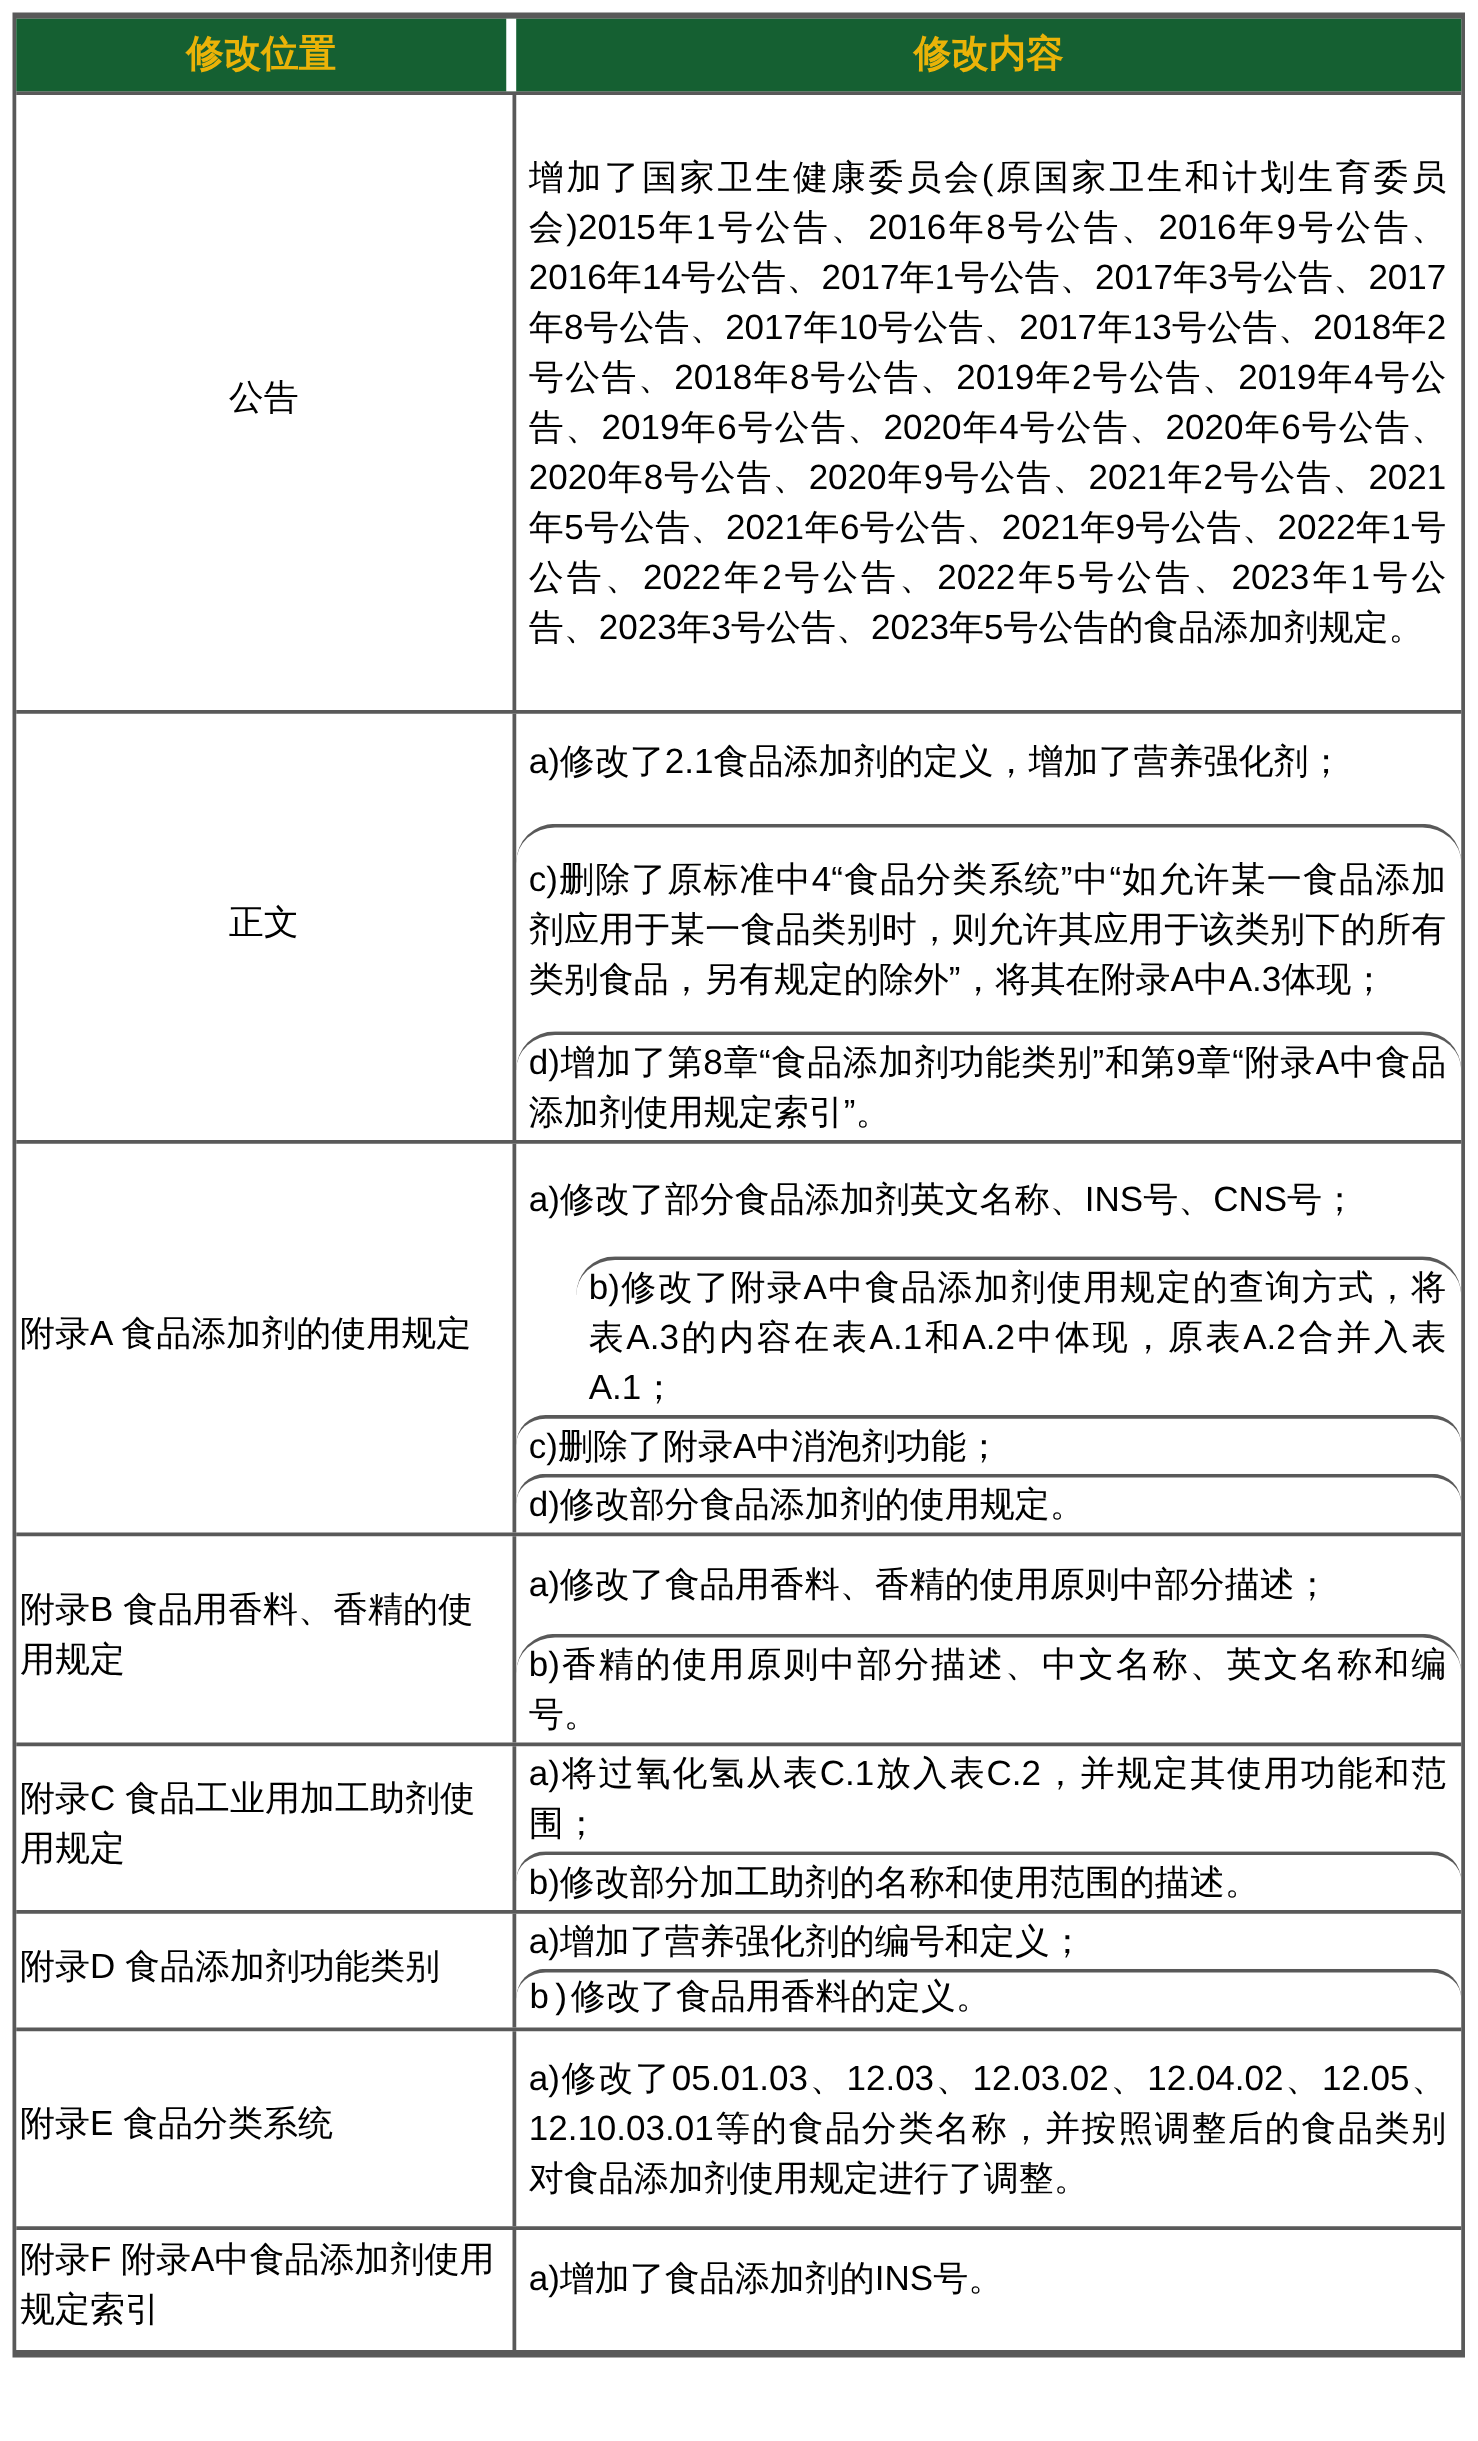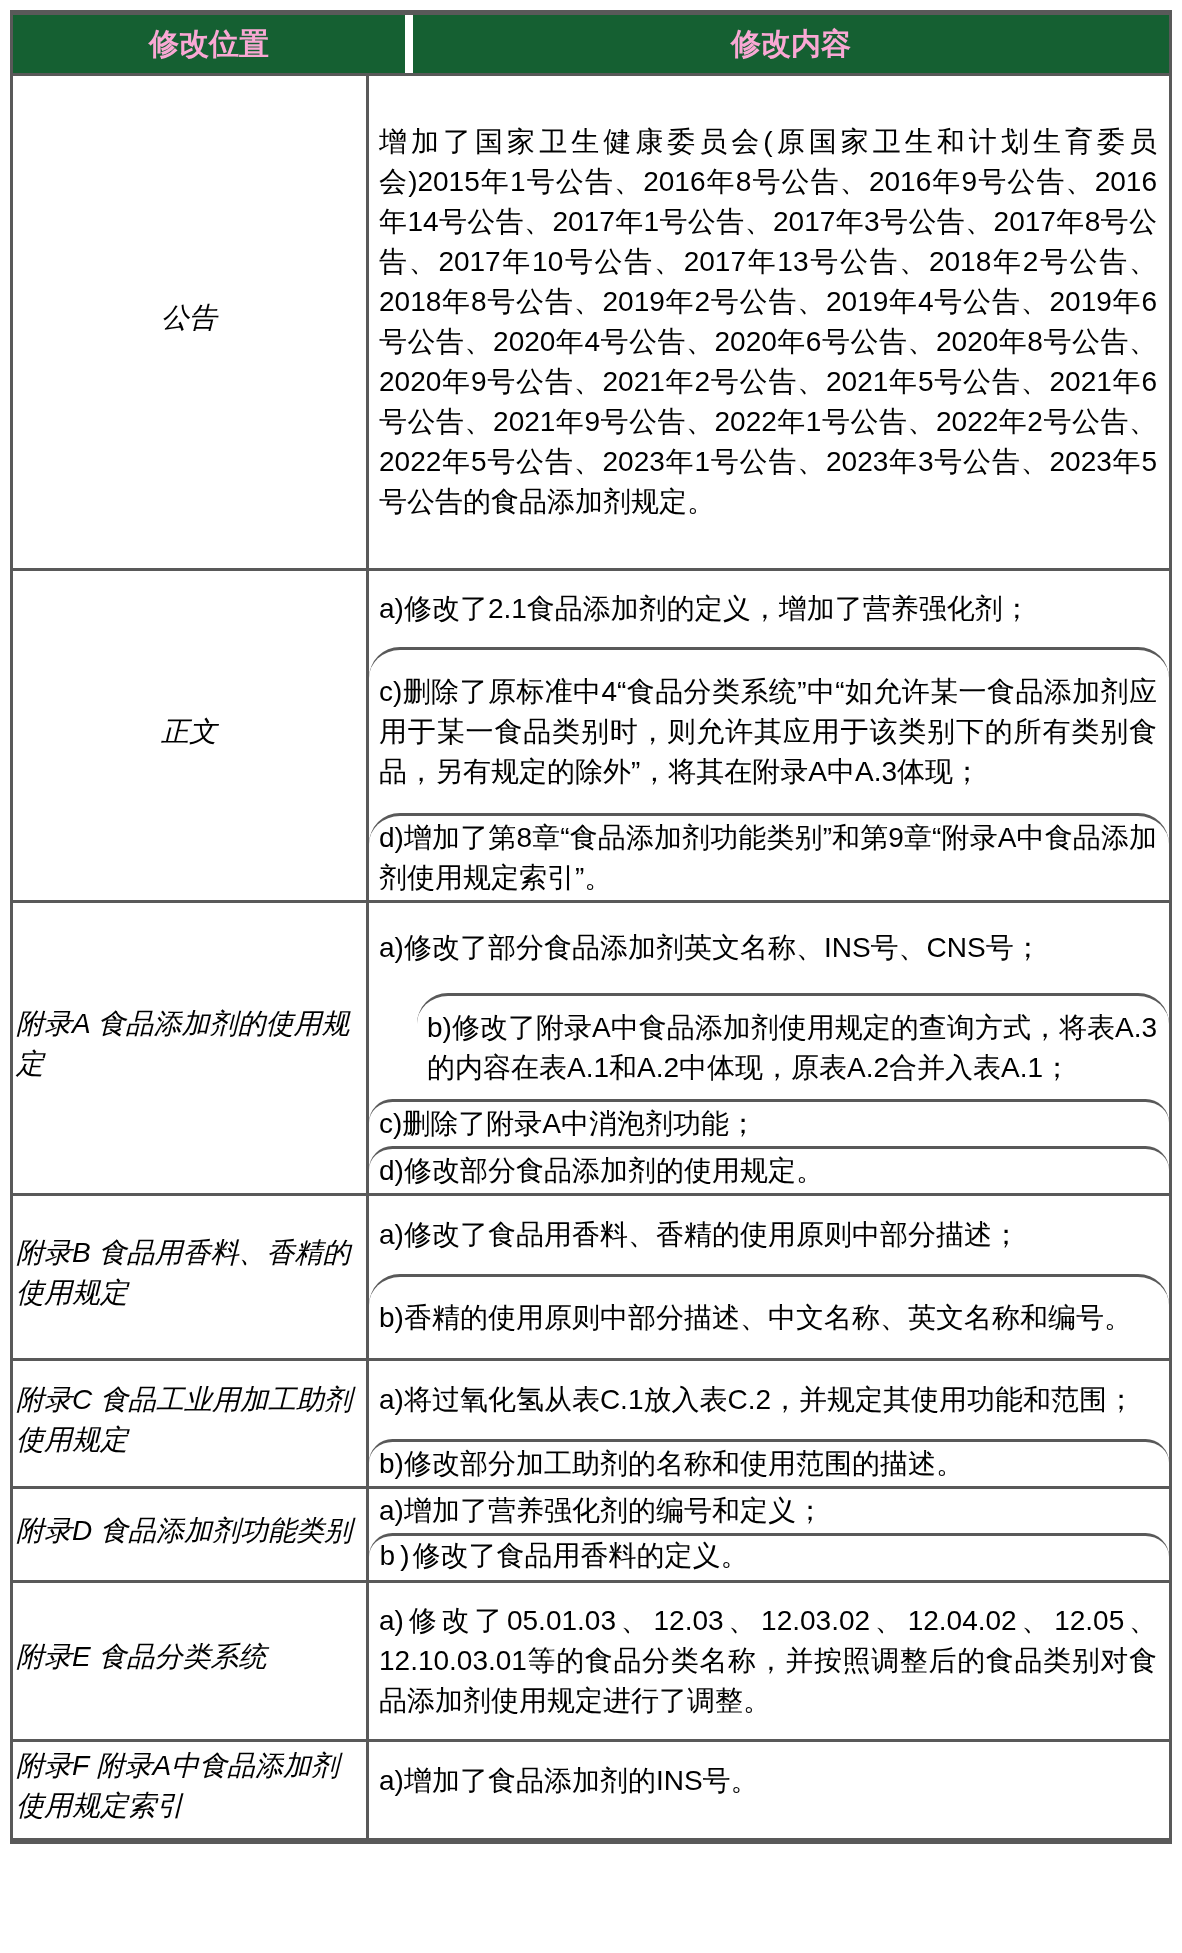--- a/index.html
+++ b/index.html
@@ -30,47 +30,46 @@
   }
   .row {
     display: flex;
     border-top: 3px solid #595959;
   }
   .row:first-child { border-top: none; }
 
   
   .hcell {
     background: #156032;
-    color: #f9a8d4;
+    color: #eab308;
     font-weight: bold;
     font-size: 30px;
     min-height: 58px;
     display: flex;
     align-items: center;
     justify-content: center;
     text-align: center;
   }
   .hcell.loc {
     width: 400px;
     flex: none;
     border-right: 8px solid #ffffff;
   }
   .hcell.cont { flex: 1; }
 
   
   .loc-cell {
-    width: 356px;
+    width: 400px;
     flex: none;
     border-right: 3px solid #595959;
     display: flex;
     flex-direction: column;
     justify-content: center;
     padding: 4px 4px 12px 3px;
     text-align: left;
-    font-style: italic;
   }
   .loc-cell.center { text-align: center; align-items: center; }
 
   
   .content-col {
     flex: 1;
     display: flex;
     flex-direction: column;
     min-width: 0;
   }
@@ -80,21 +79,21 @@
     display: flex;
     flex-direction: column;
     justify-content: center;
     text-align: justify;
     border-radius: 31px;
   }
   .sub:first-child { border-top: none; }
 
   
   .mh492 { min-height: 492px; }
-  .mh166 { min-height: 166px; }
+  .mh166 { min-height: 166px; margin-top: 12px; }
   .mh156 { min-height: 156px; }
   .mh124 { min-height: 124px; }
   .mh106 { min-height: 106px; margin-left: 48px; }
   .mh90  { min-height: 90px;  }
   .mh84  { min-height: 84px;  }
   .mh78  { min-height: 78px;  }
   .mh76  { min-height: 76px;  }
   .mh44  { min-height: 44px;  }
   .mh42  { min-height: 42px; font-family: Liberation Mono, monospace;  }
   .mh40  { min-height: 40px;  }

